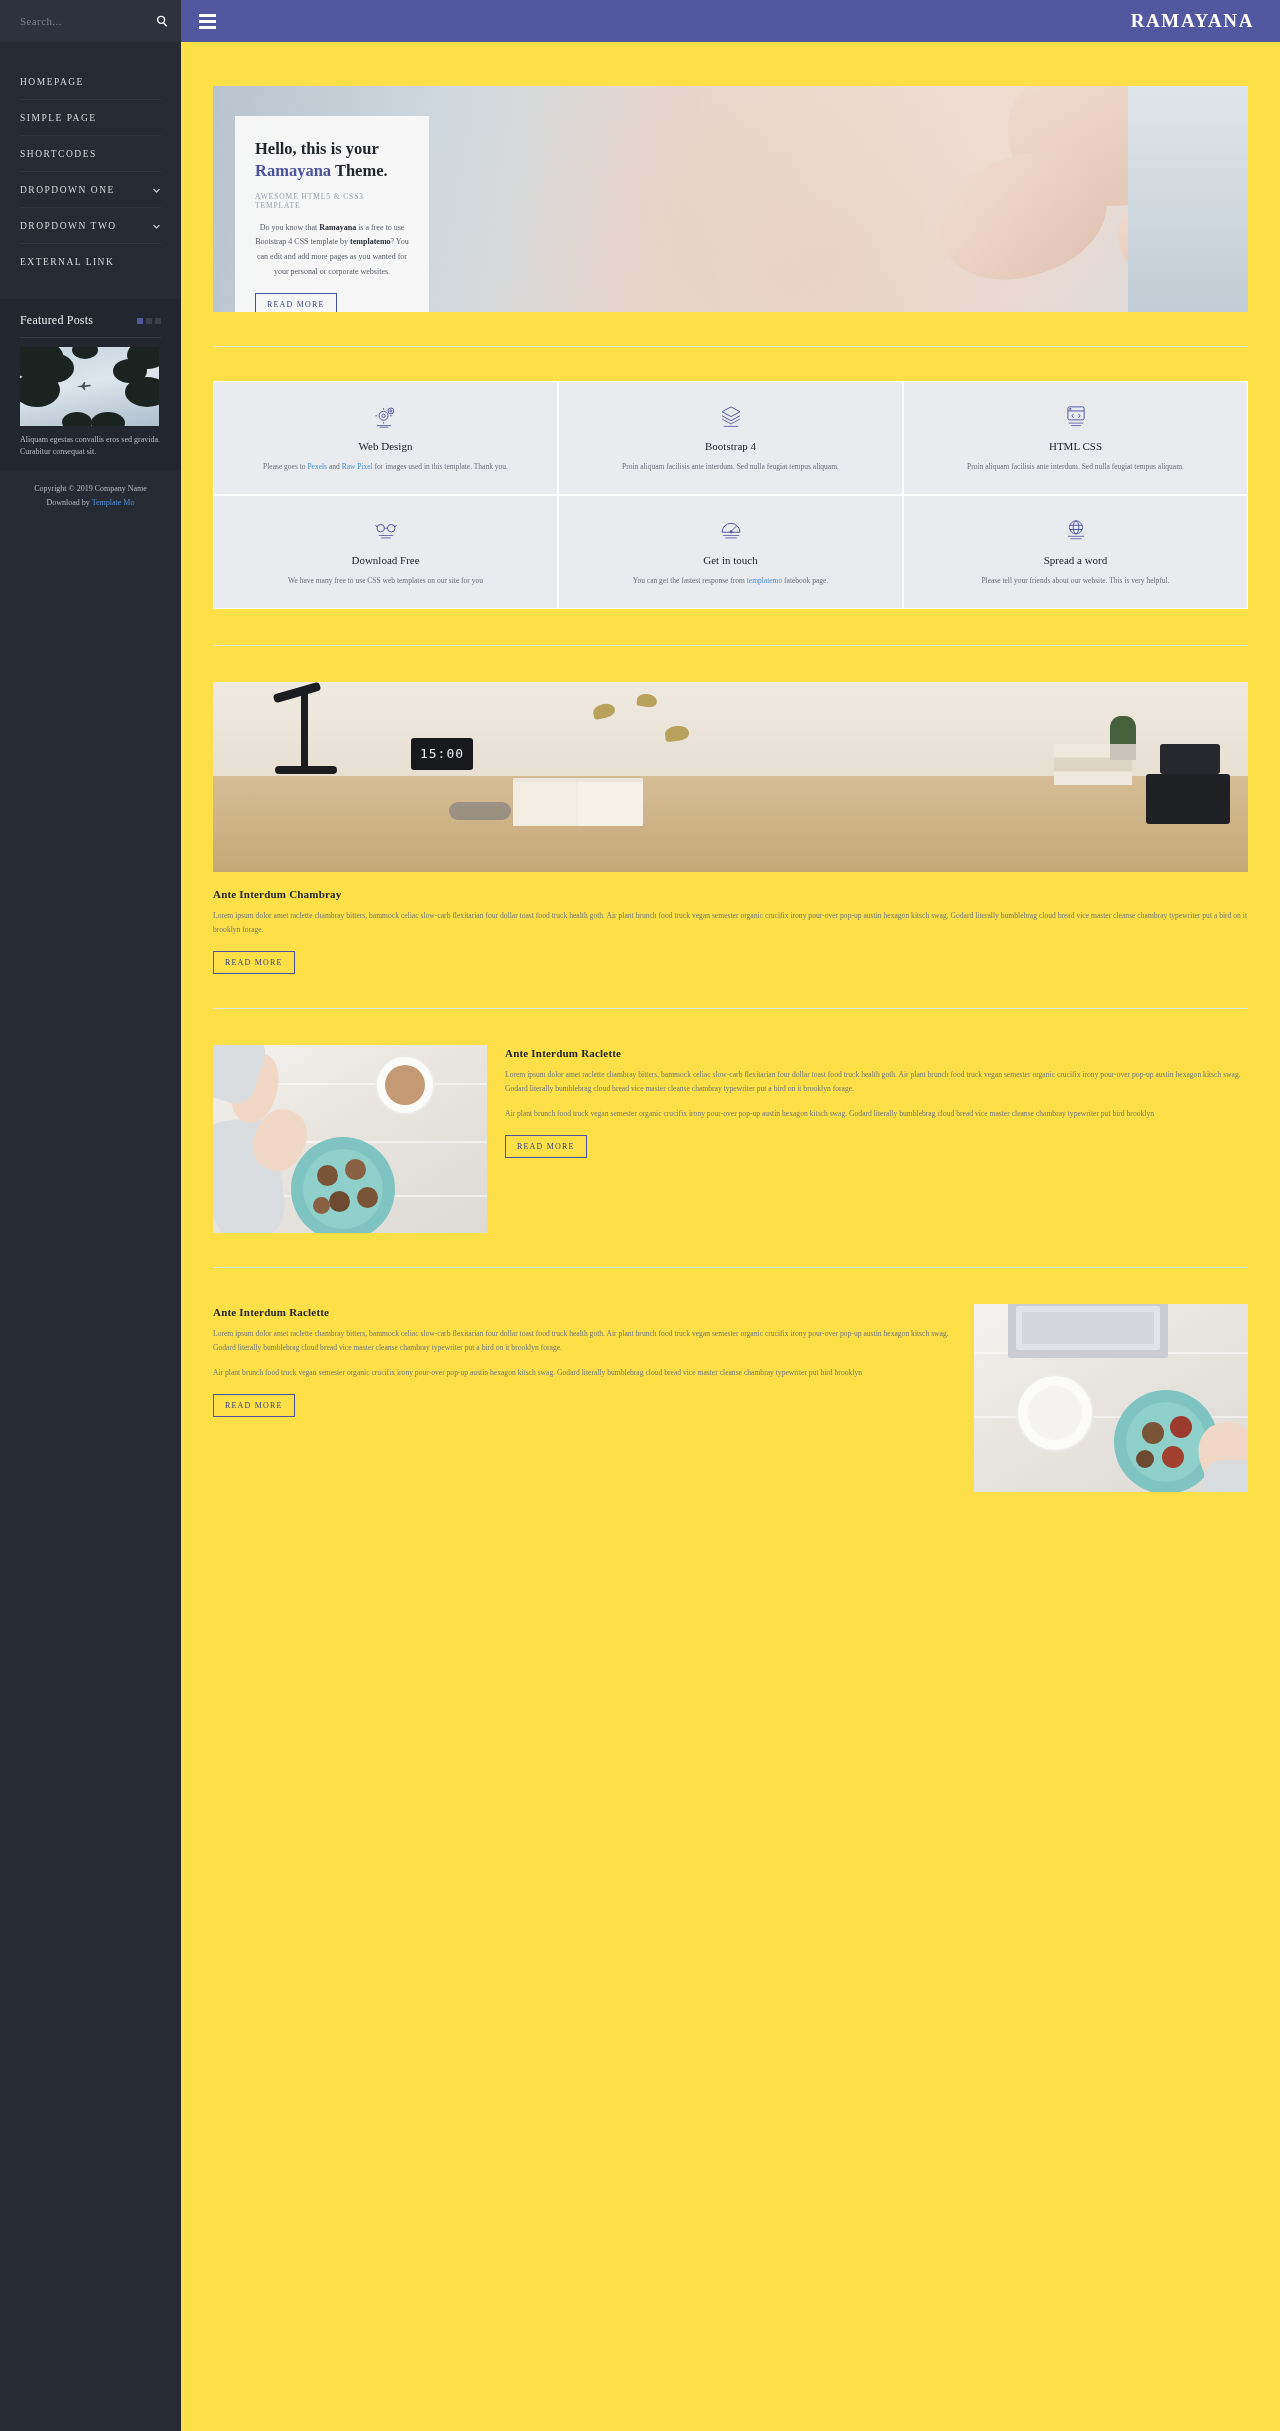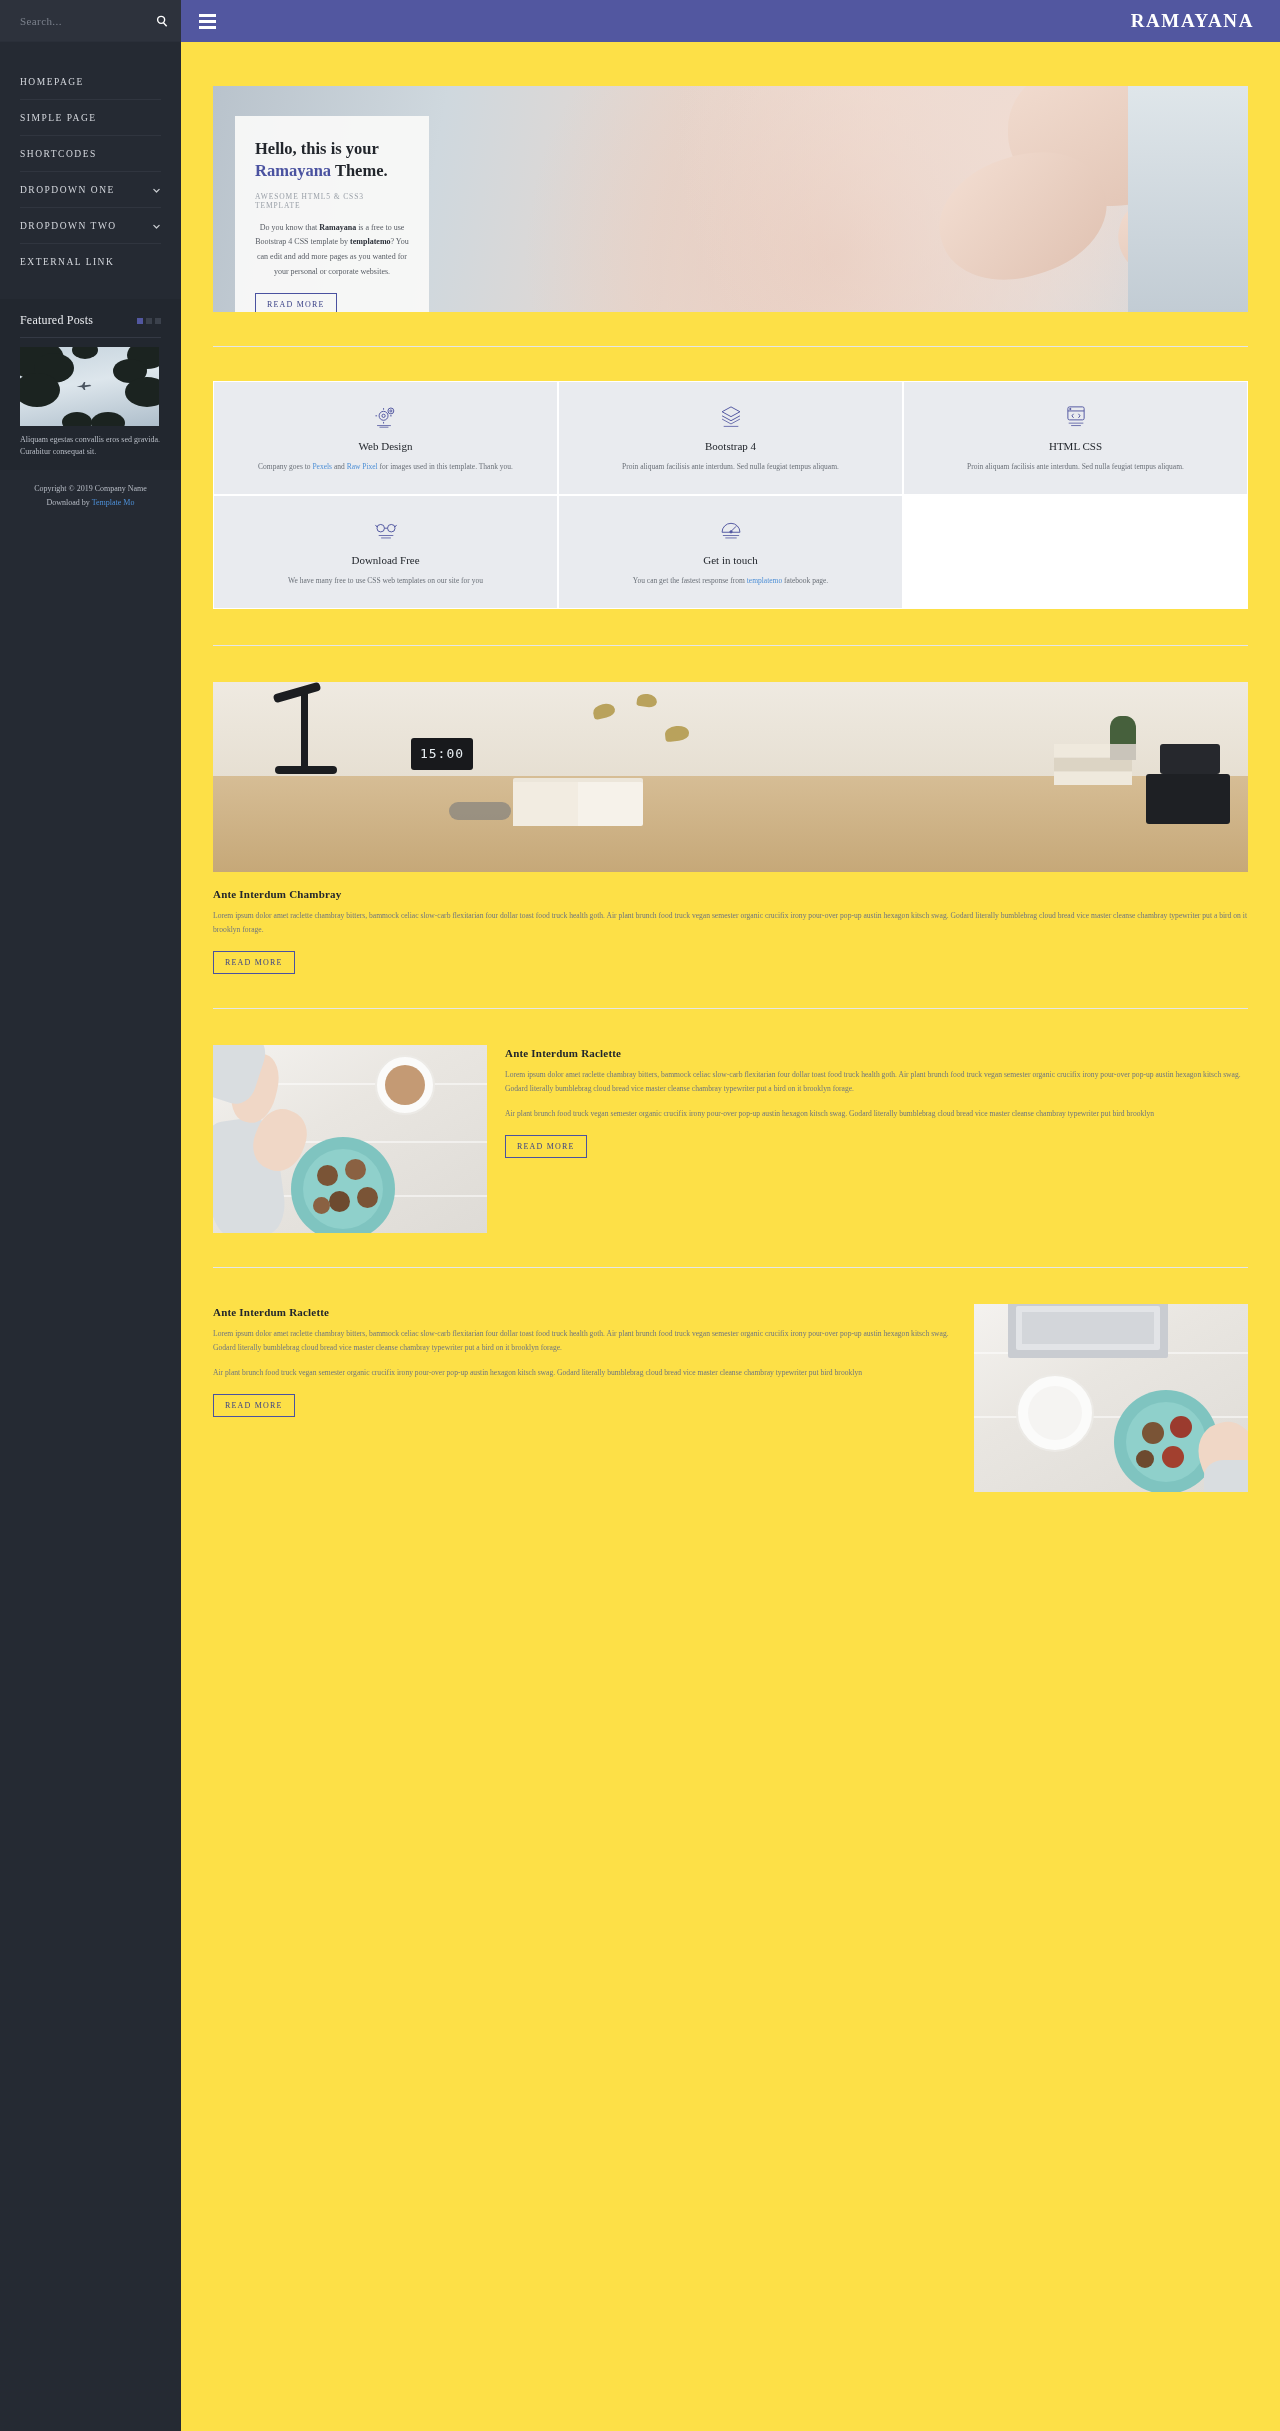--- a/index.html
+++ b/index.html
@@ -325,21 +325,21 @@
               <circle cx="13" cy="17" r="5.5"></circle>
                 <circle cx="13" cy="17" r="2"></circle>
               <circle cx="22" cy="11" r="3.6"></circle>
                 <circle cx="22" cy="11" r="1.3"></circle>
               <path d="M13 9.5v-2M13 26.5v-2M5 17H3M23 17h-2"></path>
               <path d="M5 29h17" stroke-width="1"></path>
                 <path d="M8 31h11" stroke-width="1"></path>
             </svg>
           </span>
           <div class="cell-title">Web Design</div>
-          <div class="cell-desc"><span>Company goes to </span><a href="#">Pexels</a><span> and </span><a href="#">Raw Pixel</a><span> for images used in this template. Thank you.</span></div>
+          <div class="cell-desc"><span>Please goes to </span><a href="#">Pexels</a><span> and </span><a href="#">Raw Pixel</a><span> for images used in this template. Thank you.</span></div>
         </div>
 
         <div class="cell">
           <span class="cell-icon">
             <svg viewBox="0 0 32 32" width="26" height="26" fill="none" stroke="#5257a0" stroke-width="1.2">
               <path d="M16 6 L27 12 L16 18 L5 12 Z"></path>
               <path d="M5 17 L16 23 L27 17"></path>
               <path d="M5 21 L16 27 L27 21" stroke-width="1"></path>
               <path d="M7 30h18" stroke-width="1"></path>
             </svg>
@@ -388,20 +388,33 @@
               <path d="M16 19 L22 13" stroke-linecap="round"></path>
               <circle cx="16" cy="19.5" r="1.4" fill="#5257a0"></circle>
               <path d="M6 24h20" stroke-width="1"></path>
                 <path d="M9 27h14" stroke-width="1"></path>
             </svg>
           </span>
           <div class="cell-title">Get in touch</div>
           <div class="cell-desc"><span>You can get the fastest response from </span><a href="#">templatemo</a><span> fatebook page.</span></div>
         </div>
 
+        <div class="cell">
+          <span class="cell-icon">
+            <svg viewBox="0 0 32 32" width="26" height="26" fill="none" stroke="#5257a0" stroke-width="1.2">
+              <circle cx="16" cy="14" r="8"></circle>
+              <ellipse cx="16" cy="14" rx="3.4" ry="8"></ellipse>
+              <path d="M8.3 11.4h15.4M8.3 16.6h15.4"></path>
+              <path d="M6 25h20" stroke-width="1"></path>
+                <path d="M9 28h14" stroke-width="1"></path>
+            </svg>
+          </span>
+          <div class="cell-title">Spread a word</div>
+          <div class="cell-desc">Please tell your friends about our website. This is very helpful.</div>
+        </div>
 
       </section>
 
       <div class="divider" style="margin-top:36px;"></div>
 
       <article class="post">
         <div class="post-img">
           <i style="position:absolute;left:0;top:0;width:100%;height:96px;background:linear-gradient(180deg,#efeae1,#e6dfd2);"></i>
           <i style="position:absolute;left:0;bottom:0;width:100%;height:96px;background:linear-gradient(180deg,#d6bd95,#c6a878);"></i>
           <i class="lamp" style="left:88px;top:10px;width:7px;height:78px;"></i>

